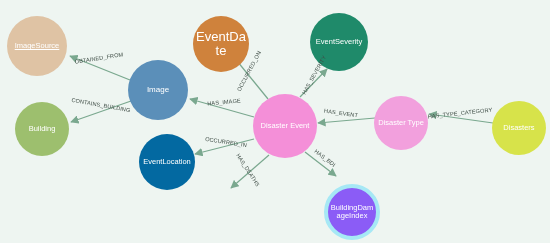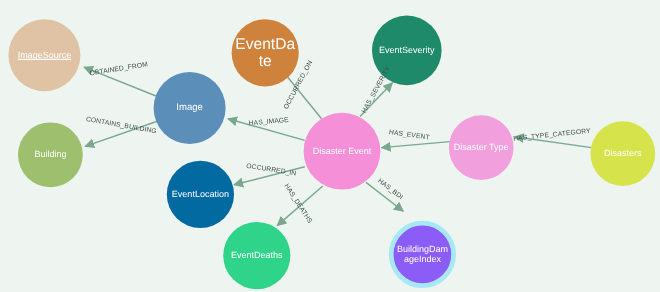--- a/index.html
+++ b/index.html
@@ -82,23 +82,20 @@
     </div>
     <div class="node" style="left: 374px; top: 96px; width: 54px; height: 54px; background: rgb(242, 160, 221); font-size: 7.5px;">
       <span style="color: rgb(255, 255, 255);">Disaster Type</span>
     </div>
     <div class="node" style="left: 492px; top: 101px; width: 54px; height: 54px; background: rgb(215, 227, 74); font-size: 7.5px;">
       <span style="color: rgb(255, 255, 255);">Disasters</span>
     </div>
     <div class="node" style="left: 139px; top: 134px; width: 56px; height: 56px; background: #0369a1; font-size: 7.5px;">
       <span style="color: rgb(255, 255, 255);">EventLocation</span>
     </div>
-    <div class="node" style="left: 186px; top: 185px; width: 56px; height: 56px; background: rgb(47, 212, 138); font-size: 7.5px;">
-      <span style="color: rgb(255, 255, 255);">EventDeaths</span>
-    </div>
     <div class="node" style="left: 324px; top: 184px; width: 56px; height: 56px; background: #8b5cf6; font-size: 7.5px; border: 4px solid rgb(166, 232, 245); justify-content: flex-end;">
       <span style="color: rgb(255, 255, 255);">BuildingDamageIndex</span>
     </div>
     <div class="edge-label" style="left: 99px; top: 58px; font-size: 5.6px; transform: translate(-50%, -50%) rotate(-9deg);">OBTAINED_FROM</div>
     <div class="edge-label" style="left: 101px; top: 105px; font-size: 5.6px; transform: translate(-50%, -50%) rotate(10deg);">CONTAINS_BUILDING</div>
     <div class="edge-label" style="left: 224px; top: 102px; font-size: 5.6px; transform: translate(-50%, -50%) rotate(-5deg);">HAS_IMAGE</div>
     <div class="edge-label" style="left: 249px; top: 71px; font-size: 5.6px; transform: translate(-50%, -50%) rotate(-62deg);">OCCURRED_ON</div>
     <div class="edge-label" style="left: 314px; top: 75px; font-size: 5.6px; transform: translate(-50%, -50%) rotate(-61deg);">HAS_SEVERITY</div>
     <div class="edge-label" style="left: 341px; top: 113px; font-size: 5.6px; transform: translate(-50%, -50%) rotate(8deg);">HAS_EVENT</div>
     <div class="edge-label" style="left: 460px; top: 113px; font-size: 5.6px; transform: translate(-50%, -50%) rotate(-6deg);">HAS_TYPE_CATEGORY</div>

